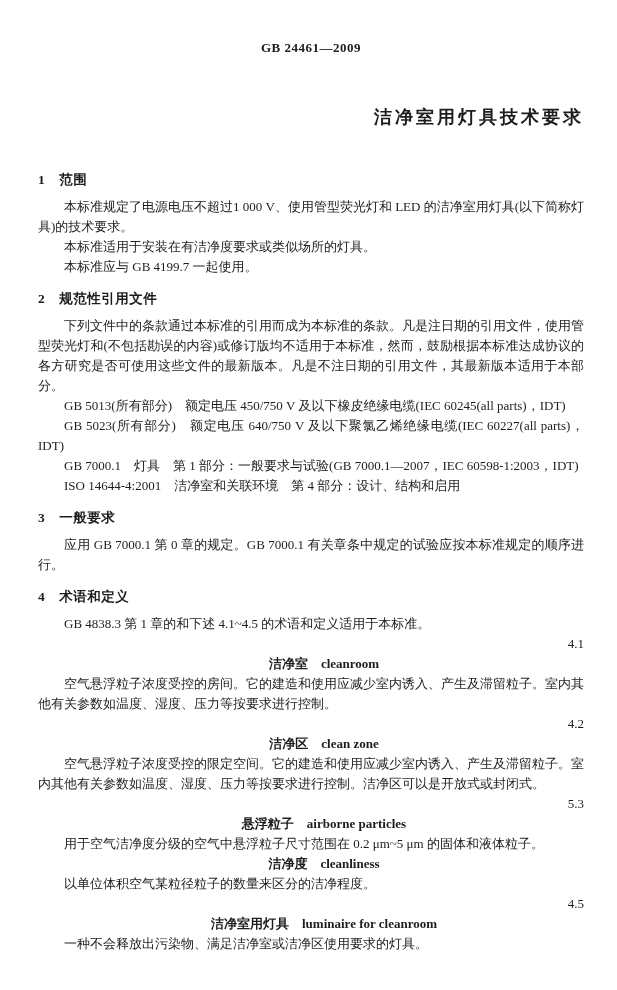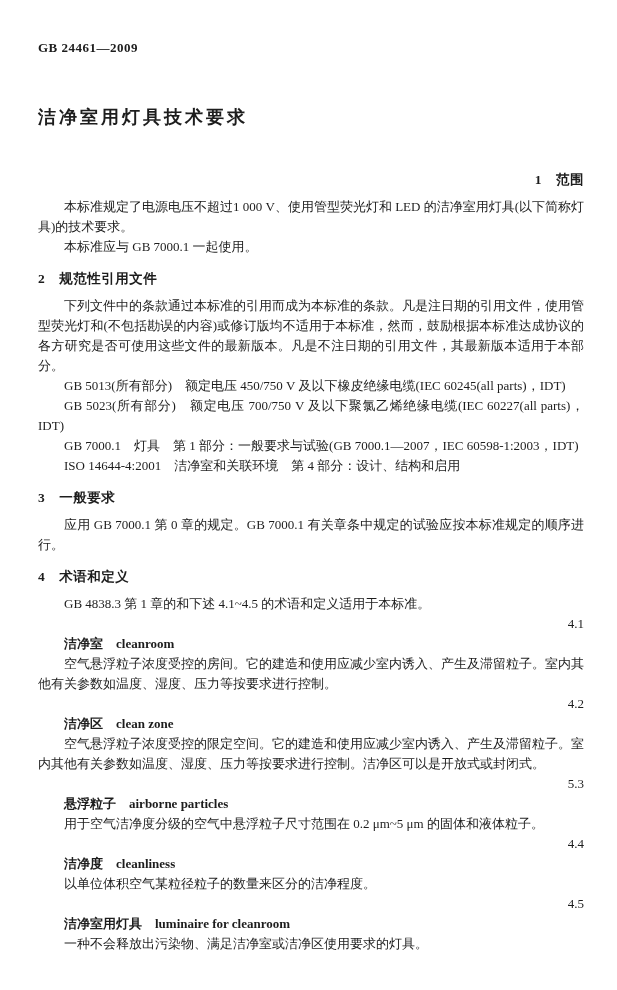--- a/index.html
+++ b/index.html
@@ -12,62 +12,62 @@
     width: 617px;
     height: 990px;
     box-sizing: border-box;
     padding: 38px 33px 0 38px;
     background: #ffffff;
     color: #1d1d1d;
     font-family: "Liberation Serif", "DejaVu Serif", serif;
     overflow: hidden;
   }
   .doc-number {
-    text-align: left;
+    text-align: center;
     font-weight: 700;
     font-size: 13px;
     line-height: 20px;
     letter-spacing: 0.5px;
   }
   .doc-title {
     margin: 46px 0 0 0;
-    text-align: left;
+    text-align: right;
     font-size: 18px;
     font-weight: 700;
     letter-spacing: 3px;
     line-height: 26px;
   }
   .content {
     font-size: 13px;
     line-height: 20px;
   }
   .sec-heading {
     font-size: 13.5px;
     font-weight: 700;
     margin: 12px 0 7px 0;
     letter-spacing: 0.5px;
   }
   .sec-heading.first {
     margin-top: 40px;
-    text-align: right;
   }
   .para {
     margin: 0;
     text-indent: 2em;
     text-align: justify;
   }
   .term-num {
     margin: 0;
     text-indent: 0;
     text-align: right;
   }
   .term-name {
     margin: 0;
     text-indent: 2em;
     font-weight: 700;
+    text-align: center;
   }
   .term-def {
     margin: 0;
     text-indent: 2em;
     text-align: justify;
   }
 </style>
 </head>
 <body>
 
@@ -75,28 +75,29 @@
 
   <div class="doc-number">GB 24461—2009</div>
 
   <h1 class="doc-title">洁净室用灯具技术要求</h1>
 
   <div class="content">
 
     <section>
       <h2 class="sec-heading first">1　范围</h2>
       <p class="para">本标准规定了电源电压不超过1 000 V、使用管型荧光灯和 LED 的洁净室用灯具(以下简称灯具)的技术要求。</p>
-      <p class="para">本标准应与 GB 7000.1 一起使用。</p>
+      <p class="para">本标准适用于安装在有洁净度要求或类似场所的灯具。</p>
+      <p class="para">本标准应与 GB 4199.7 一起使用。</p>
     </section>
 
     <section>
       <h2 class="sec-heading">2　规范性引用文件</h2>
       <p class="para">下列文件中的条款通过本标准的引用而成为本标准的条款。凡是注日期的引用文件，使用管型荧光灯和(不包括勘误的内容)或修订版均不适用于本标准，然而，鼓励根据本标准达成协议的各方研究是否可使用这些文件的最新版本。凡是不注日期的引用文件，其最新版本适用于本部分。</p>
       <p class="para">GB 5013(所有部分)　额定电压 450/750 V 及以下橡皮绝缘电缆(IEC 60245(all parts)，IDT)</p>
-      <p class="para">GB 5023(所有部分)　额定电压 700/750 V 及以下聚氯乙烯绝缘电缆(IEC 60227(all parts)，IDT)</p>
+      <p class="para">GB 5023(所有部分)　额定电压 640/750 V 及以下聚氯乙烯绝缘电缆(IEC 60227(all parts)，IDT)</p>
       <p class="para">GB 7000.1　灯具　第 1 部分：一般要求与试验(GB 7000.1—2007，IEC 60598-1:2003，IDT)</p>
       <p class="para">ISO 14644-4:2001　洁净室和关联环境　第 4 部分：设计、结构和启用</p>
     </section>
 
     <section>
       <h2 class="sec-heading">3　一般要求</h2>
       <p class="para">应用 GB 7000.1 第 0 章的规定。GB 7000.1 有关章条中规定的试验应按本标准规定的顺序进行。</p>
     </section>
 
     <section>
@@ -115,21 +116,20 @@
         <p class="term-def">空气悬浮粒子浓度受控的限定空间。它的建造和使用应减少室内诱入、产生及滞留粒子。室内其他有关参数如温度、湿度、压力等按要求进行控制。洁净区可以是开放式或封闭式。</p>
       </div>
 
       <div>
         <p class="term-num">5.3</p>
         <p class="term-name">悬浮粒子　airborne particles</p>
         <p class="term-def">用于空气洁净度分级的空气中悬浮粒子尺寸范围在 0.2 μm~5 μm 的固体和液体粒子。</p>
       </div>
 
       <div>
-        <p class="term-num">4.4</p>
         <p class="term-name">洁净度　cleanliness</p>
         <p class="term-def">以单位体积空气某粒径粒子的数量来区分的洁净程度。</p>
       </div>
 
       <div>
         <p class="term-num">4.5</p>
         <p class="term-name">洁净室用灯具　luminaire for cleanroom</p>
         <p class="term-def">一种不会释放出污染物、满足洁净室或洁净区使用要求的灯具。</p>
       </div>
     </section>

